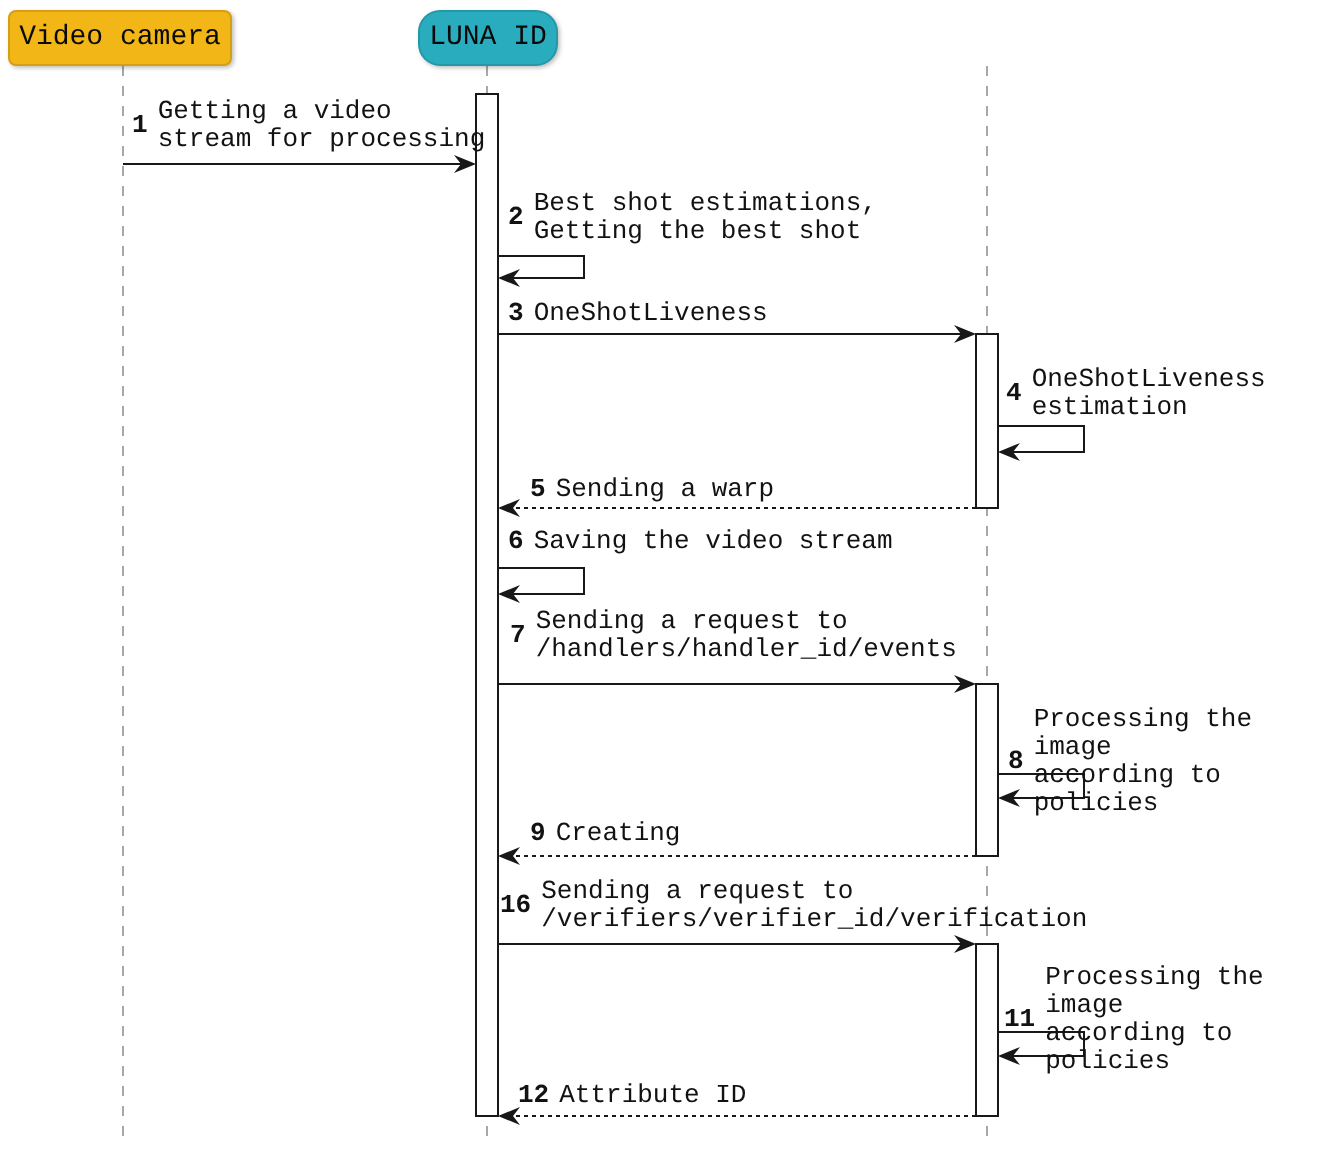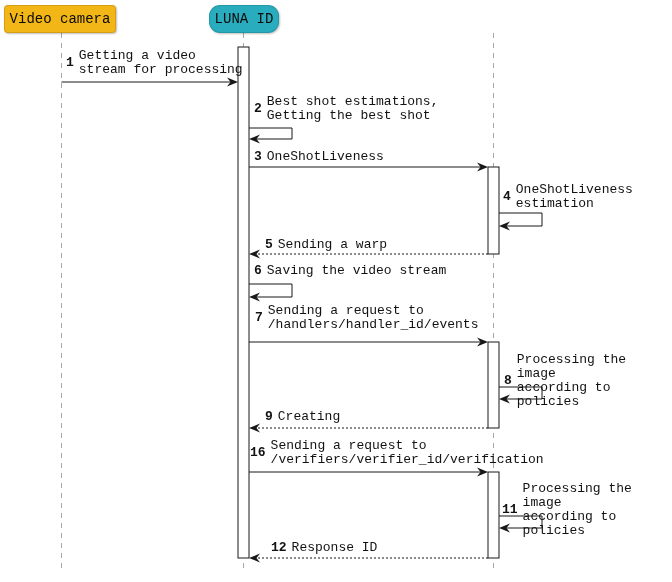--- a/index.html
+++ b/index.html
@@ -153,18 +153,18 @@
   <div class="msg" style="left:250px; top:439px;">
     <span class="num">16</span>
     <span class="txt">Sending a request to
 /verifiers/verifier_id/verification</span>
   </div>
   <div class="msg" style="left:502px; top:482px;">
     <span class="num">11</span>
     <span class="txt">Processing the image
 according to policies</span>
   </div>
-  <div class="msg" style="left:271px; top:541px;">
+  <div class="msg" style="left:259px; top:541px;">
     <span class="num">12</span>
-    <span class="txt">Response ID</span>
+    <span class="txt">Attribute ID</span>
   </div>
 
 </div>
 
 </body></html>

